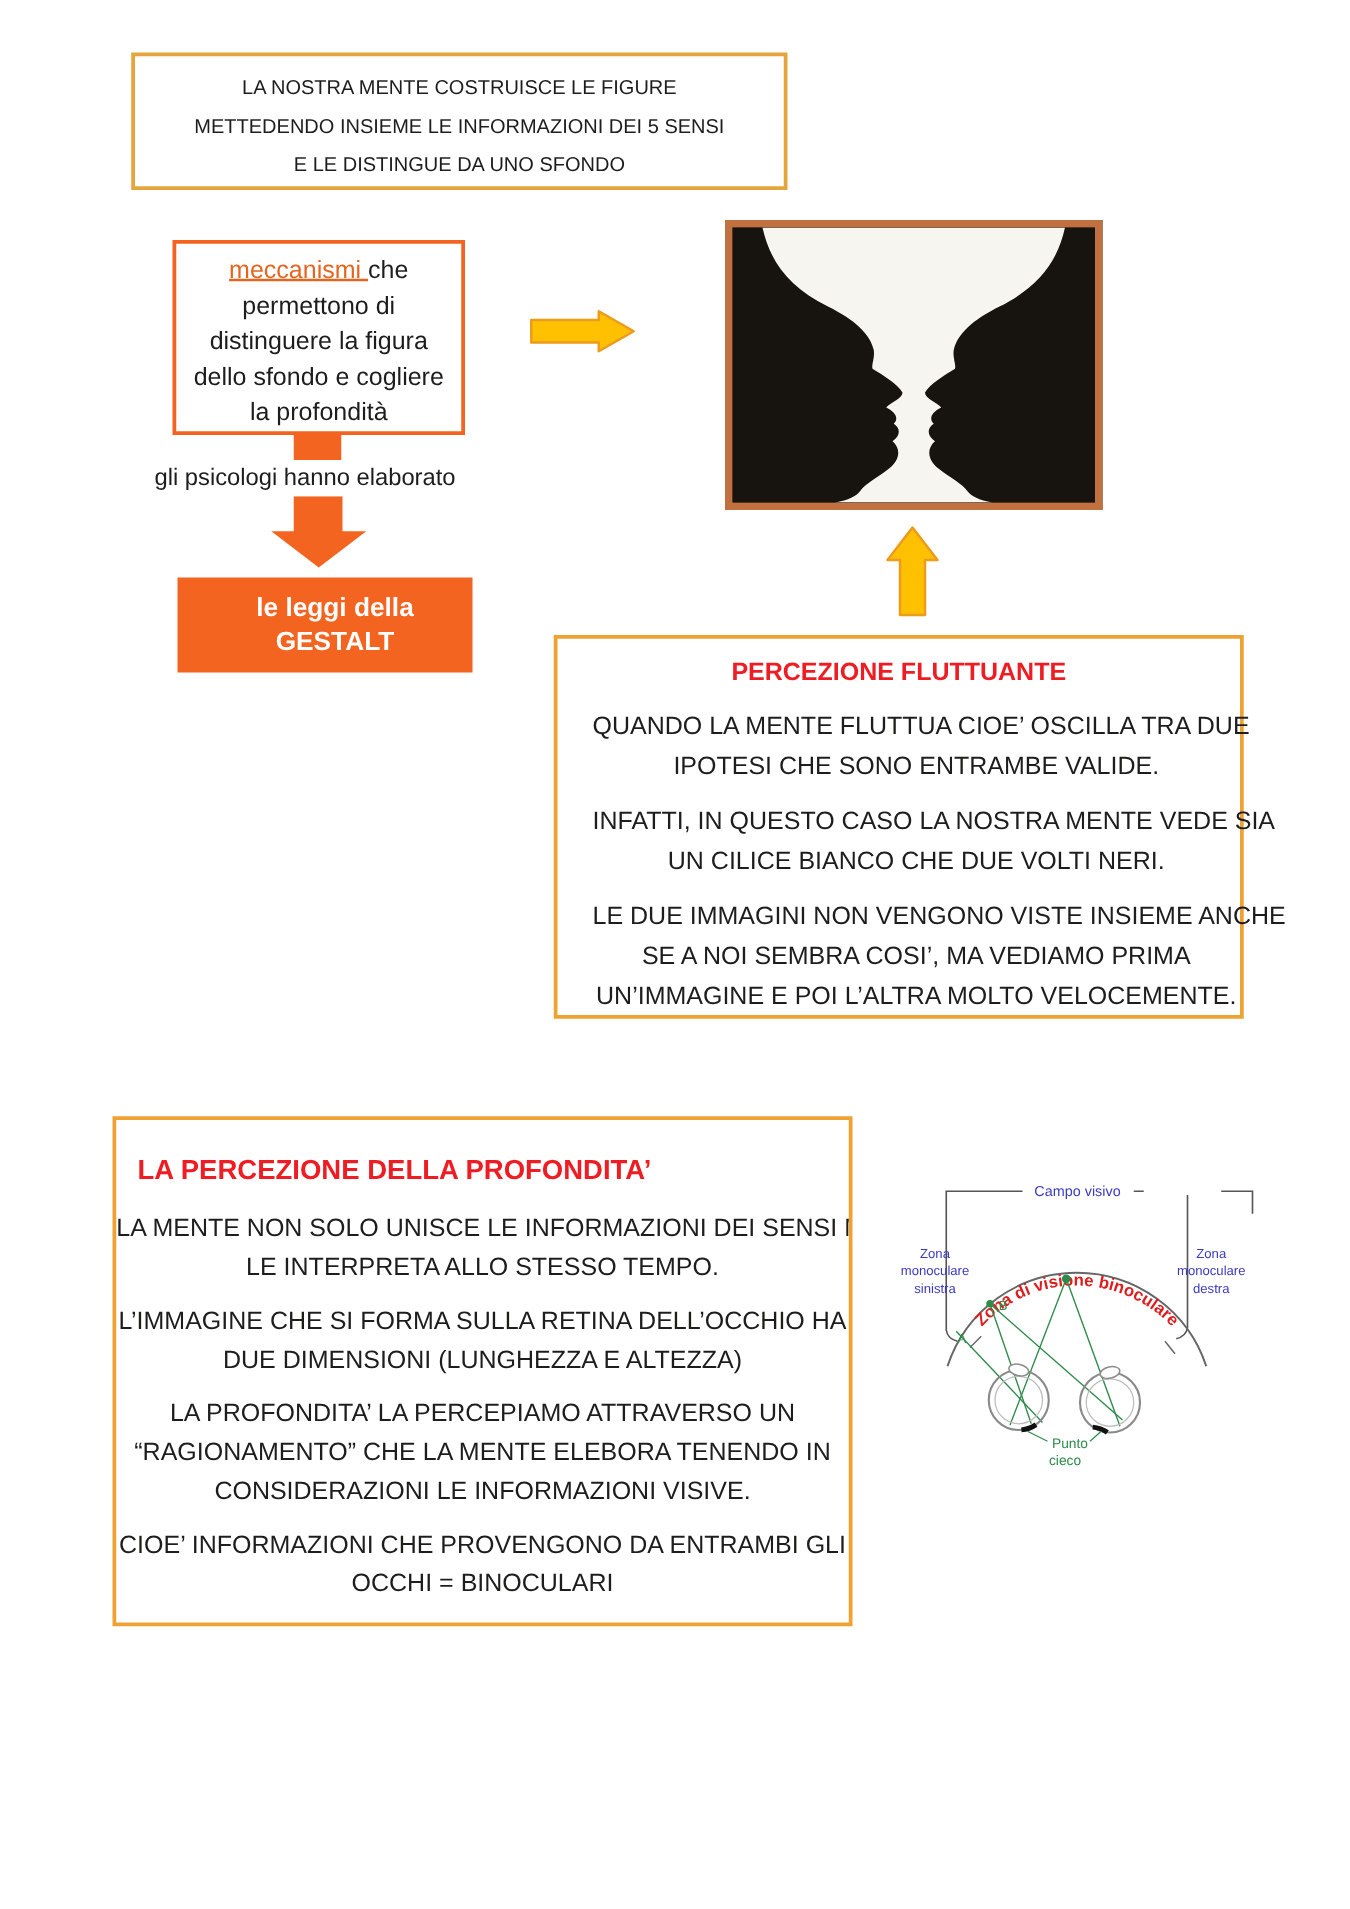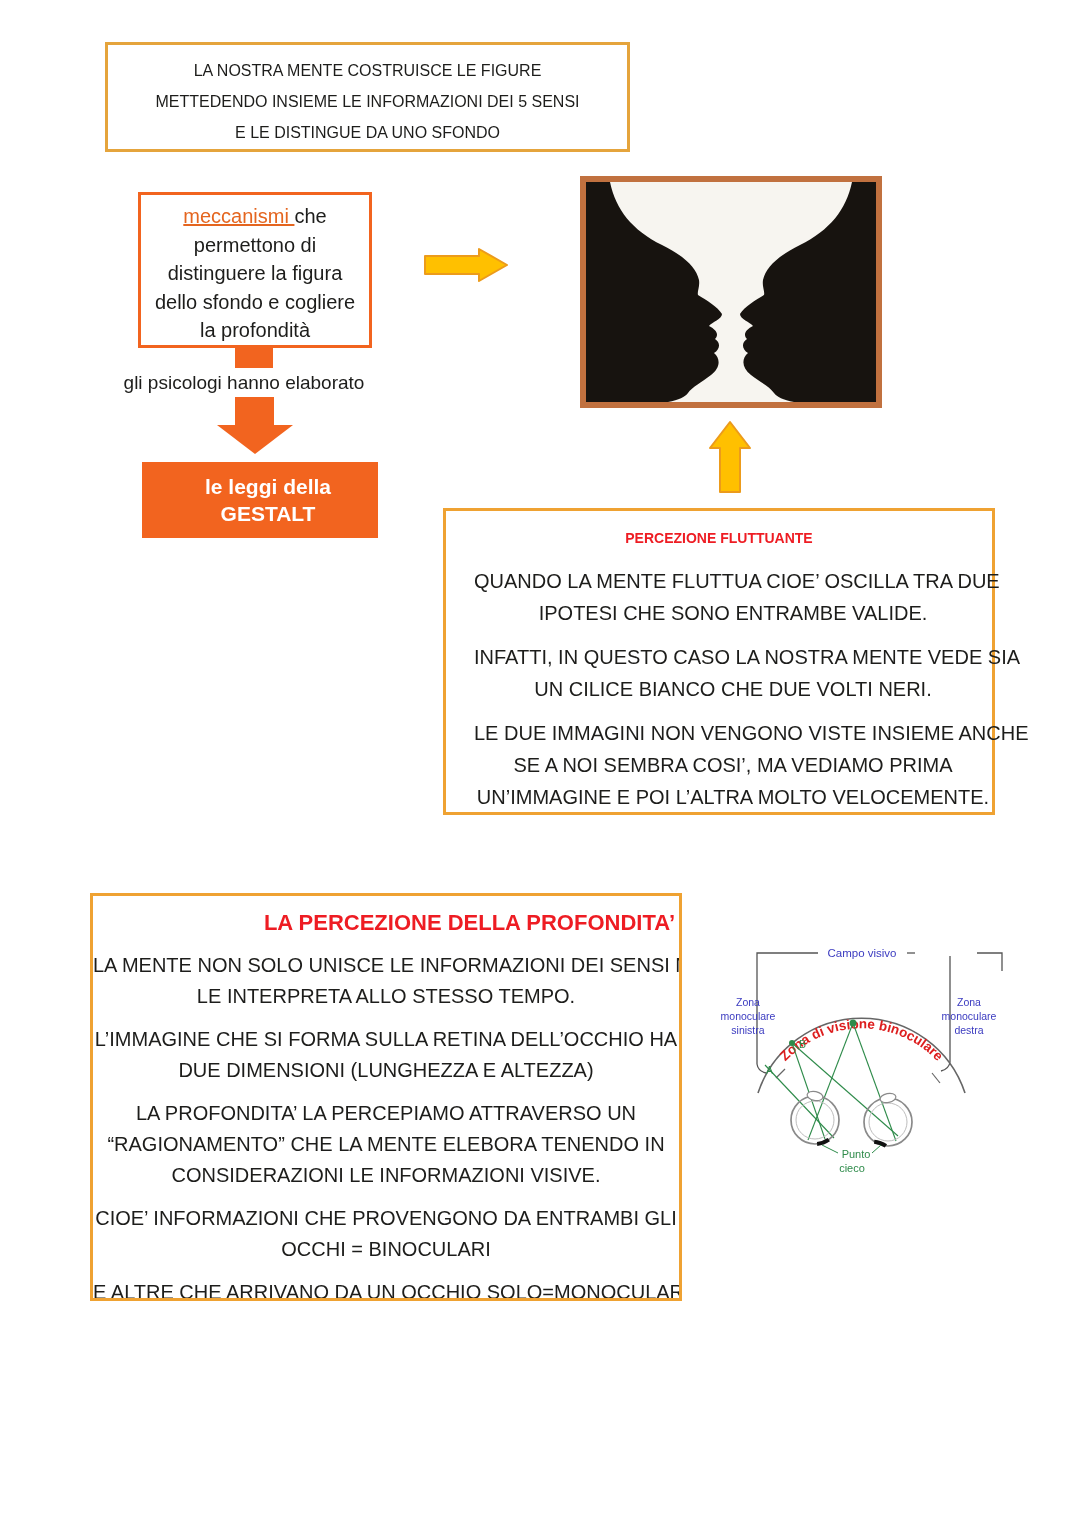--- a/index.html
+++ b/index.html
@@ -28,26 +28,26 @@
   .up-arrow{position:absolute;left:705px;top:420px;}
 
   #gestalt{position:absolute;left:142px;top:462px;width:236px;height:76px;background:#F2641F;
            color:#ffffff;font-weight:bold;font-size:21px;text-align:center;padding-top:11px;box-sizing:border-box;}
   #gestalt .tline{line-height:27px;padding-left:16px;}
 
   .vase-frame{position:absolute;left:580px;top:176px;width:290px;height:220px;border:6px solid #C1713F;
               background:#17130F;margin:0;padding:0;}
 
   #flut{left:443px;top:508px;width:552px;height:307px;padding-top:12px;font-size:20px;}
-  #flut h2{margin:0;font-size:14px;line-height:30px;color:#EE1C23;text-align:center;font-weight:bold;}
+  #flut h2{margin:0;font-size:20px;line-height:30px;color:#EE1C23;text-align:center;font-weight:bold;}
   #flut .para{margin:12px 0;}
   #flut .tline{line-height:32px;padding-left:28px;}
 
   #depth{left:90px;top:893px;width:592px;height:408px;padding-top:8px;font-size:20px;overflow:hidden;}
-  #depth h2{margin:4px;font-size:22px;line-height:30px;color:#EE1C23;text-align:right;font-weight:bold;}
+  #depth h2{margin:17px;font-size:22px;line-height:30px;color:#EE1C23;text-align:left;font-weight:bold;}
   #depth .para{margin:12px 0;}
   #depth .tline{line-height:31px;}
 
   #diagram{position:absolute;left:710px;top:926px;}
   #diagram text{font-family:"Liberation Sans", sans-serif;}
   .dblue{fill:#3B3BC0;}
   .dgreen{fill:#2E8B4A;}
   .dred{fill:#DD1E1E;font-weight:bold;}
 </style>
 </head>

